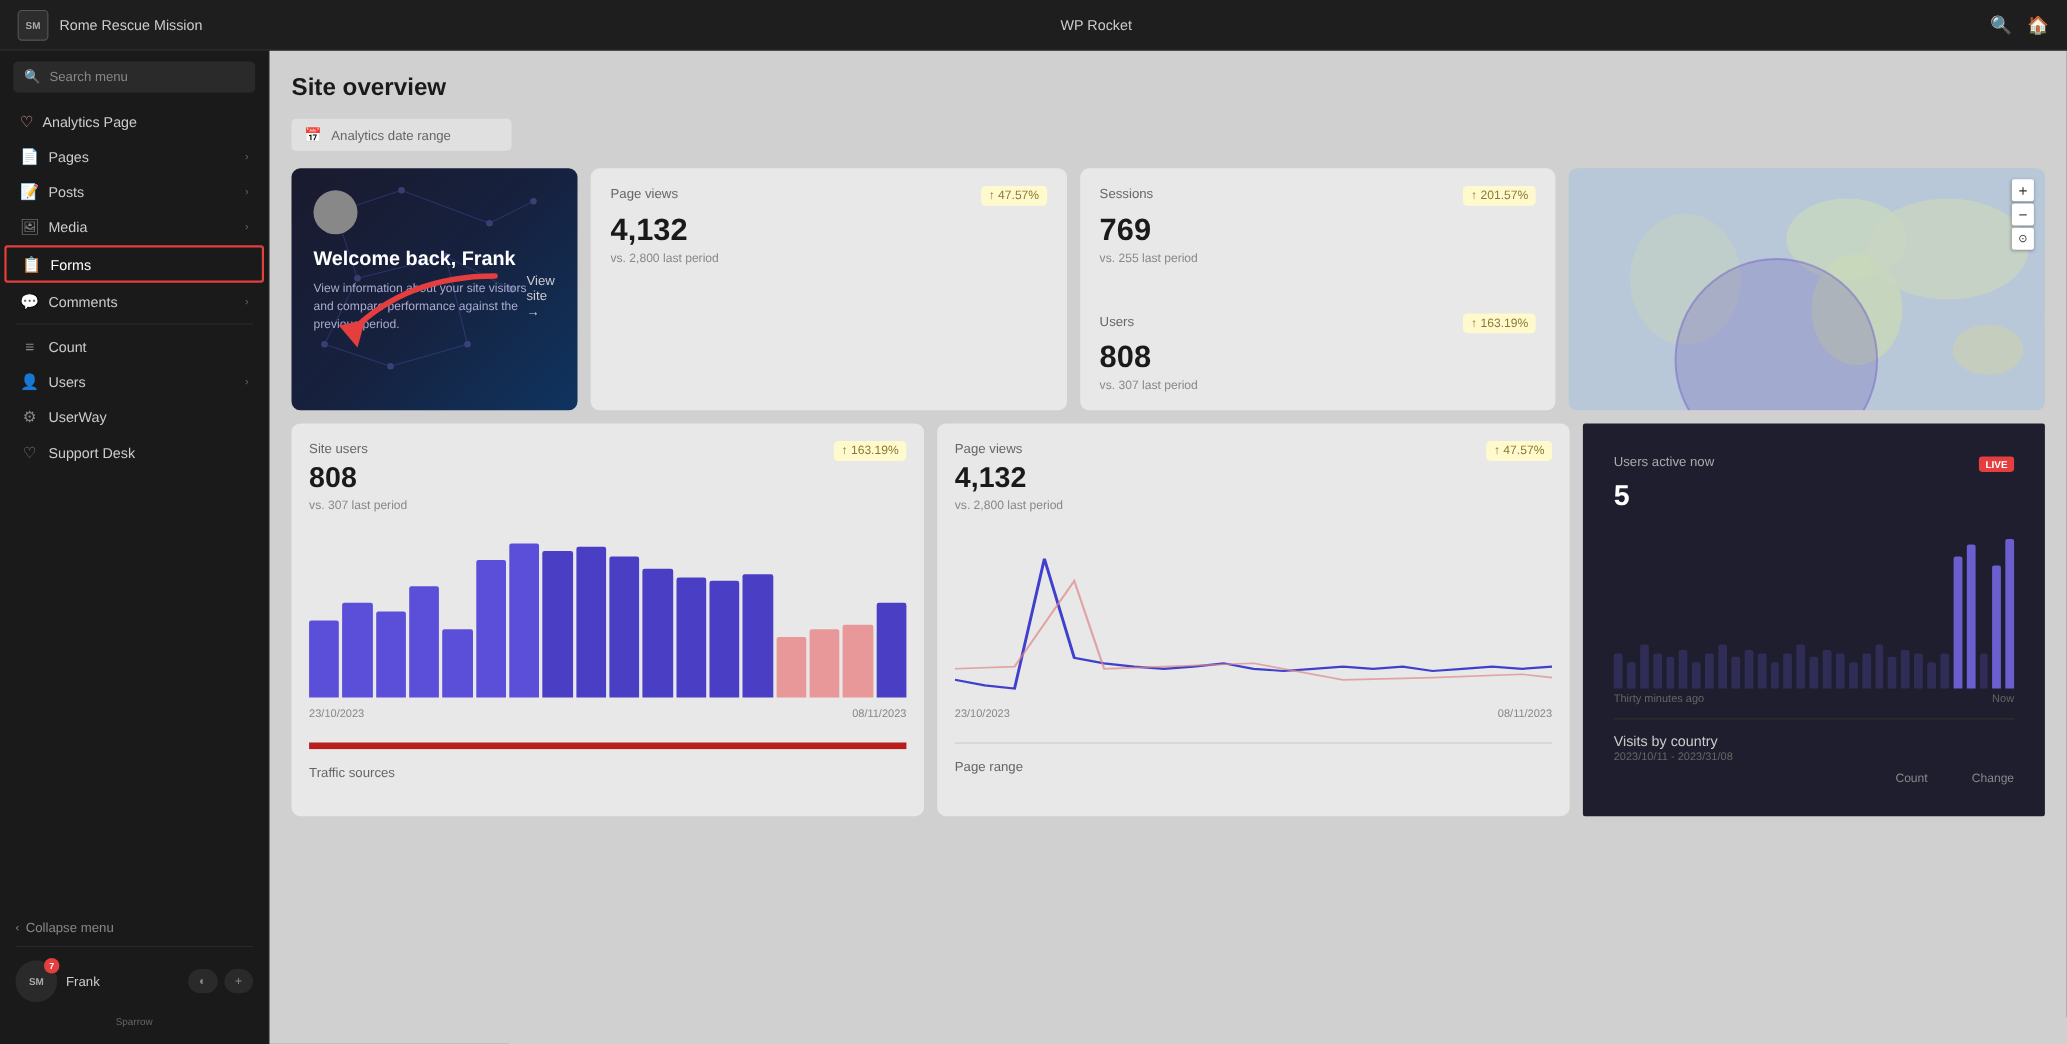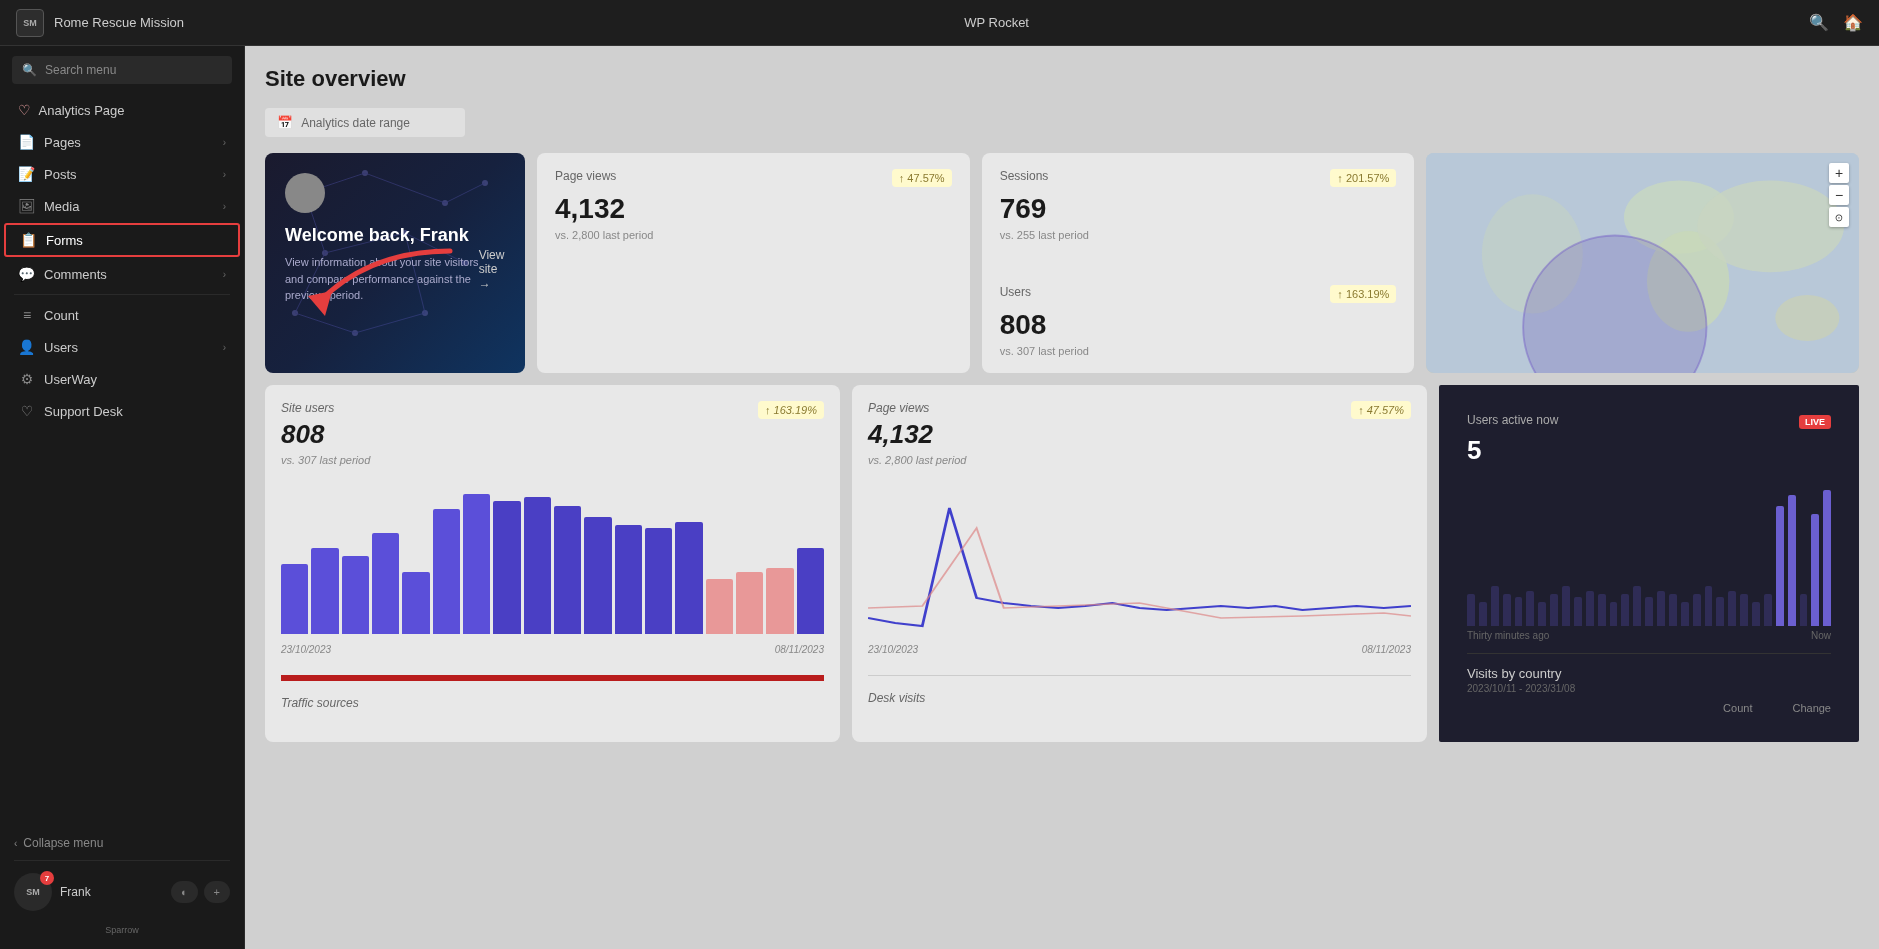--- a/index.html
+++ b/index.html
@@ -217,21 +217,20 @@
       grid-template-columns: 1fr 1fr 420px;
       gap: 12px;
     }
 
     
     .chart-card {
       background: #e8e8e8;
       border-radius: 8px;
       padding: 16px;
       min-height: 320px;
-      font-style: italic;
     }
     .chart-card-dark {
       background: #1e1e2e;
       border-radius: 2px;
       padding: 28px;
       min-height: 320px;
     }
     .chart-title { font-size: 12px; color: #666; margin-bottom: 4px; }
     .chart-title-dark { font-size: 12px; color: #aaa; margin-bottom: 4px; }
     .chart-value { font-size: 26px; font-weight: 700; color: #1a1a1a; }
@@ -613,21 +612,21 @@
               <polyline points="0,140 20,145 40,148 60,30 80,120 100,125 120,128 140,130 160,128 180,125 200,130 220,132 240,130 260,128 280,130 300,128 320,132 340,130 360,128 380,130 400,128" fill="none" stroke="#4040cc" stroke-width="2"></polyline>
 
               <polyline points="0,130 40,128 80,50 100,130 140,128 200,125 260,140 320,138 380,135 400,138" fill="none" stroke="#dd8888" stroke-width="1.5" stroke-dasharray="none" opacity="0.7"></polyline>
             </svg>
           </div>
           <div style="display:flex;justify-content:space-between;margin-top:6px;">
             <span class="chart-date-range">23/10/2023</span>
             <span class="chart-date-range">08/11/2023</span>
           </div>
           <div style="margin-top:20px;padding-top:12px;border-top:1px solid #ccc;">
-            <span class="chart-title">Desk visits</span>
+            <span class="chart-title">Page range</span>
           </div>
         </div>
 
         <div class="chart-card-dark">
           <div class="active-now-header">
             <span class="chart-title-dark">Users active now</span>
             <span class="live-badge">LIVE</span>
           </div>
           <div class="chart-value-dark">5</div>
 

